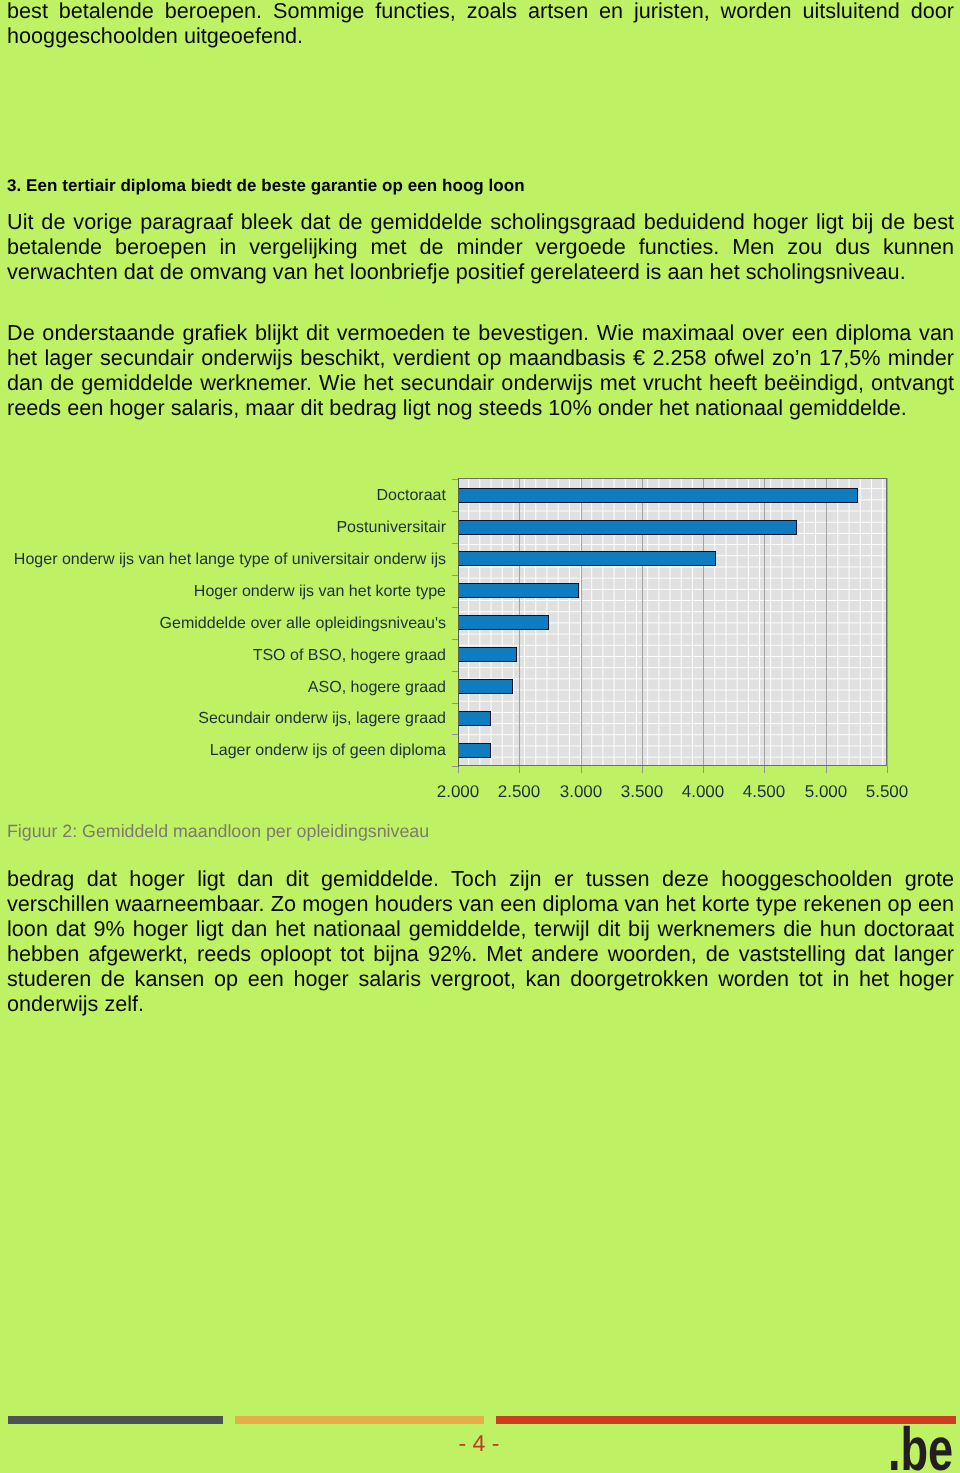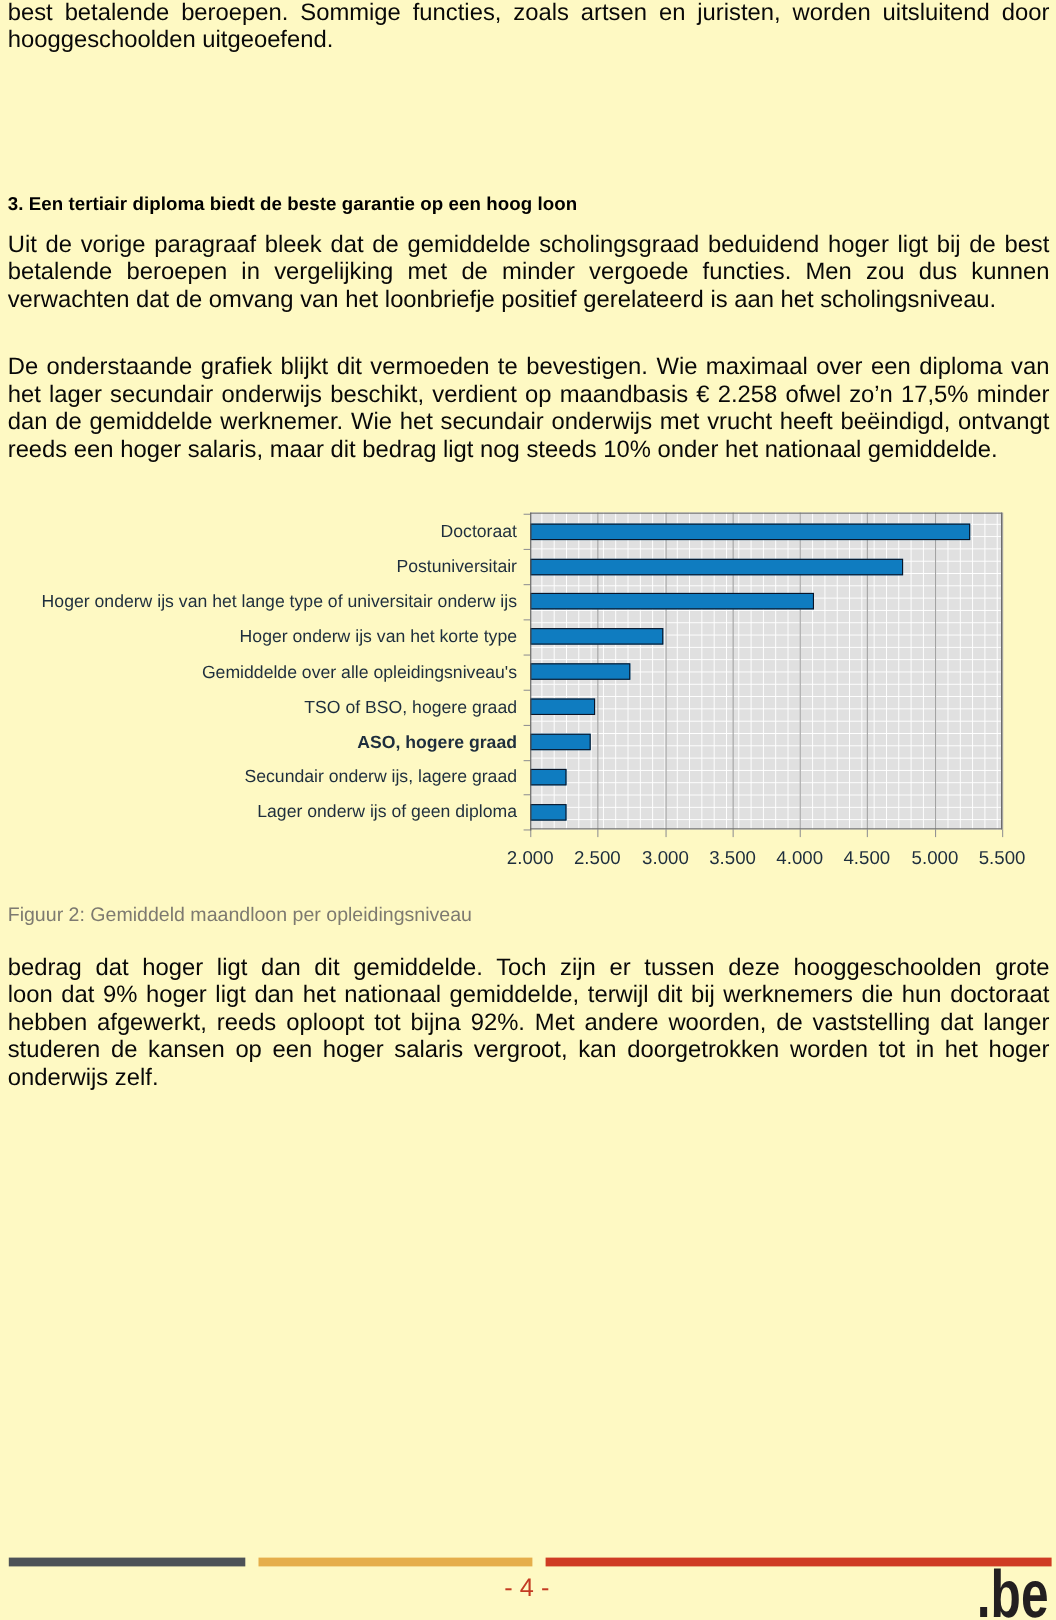--- a/index.html
+++ b/index.html
@@ -1,29 +1,29 @@
 <!DOCTYPE html>
 <html><head>
 <meta charset="utf-8">
 <title>Gemiddeld maandloon per opleidingsniveau</title>
 <style>
   html,body{margin:0;padding:0;background:#ffffff;}
   body{width:960px;height:1473px;font-family:"Liberation Sans",sans-serif;color:#000;overflow:hidden;
        -webkit-font-smoothing:antialiased;text-rendering:geometricPrecision;}
-  .page{position:relative;width:960px;height:1473px;background:#fef9c3;}
+  .page{position:relative;width:960px;height:1473px;background:#bef264;}
 
   .para{position:absolute;left:7px;width:947px;}
   .para .ln{font-size:21.65px;line-height:25px;color:#080808;text-align:justify;text-align-last:justify;
             white-space:pre-wrap;}
   .para .ln.last{text-align-last:left;text-align:left;}
 
   .h3{position:absolute;left:7px;font-size:17px;line-height:25px;font-weight:bold;color:#000;white-space:nowrap;letter-spacing:0.06px;}
 
   
-  .chart{position:absolute;left:0;top:0;width:884px;height:800px;margin-left:24px;}
+  .chart{position:absolute;left:0;top:12px;width:884px;height:800px;}
   .ylab{position:absolute;font-size:16.05px;line-height:16px;color:#1e2e3d;white-space:nowrap;text-align:right;}
   .xlab{position:absolute;font-size:17px;line-height:18px;color:#1e2e3d;white-space:nowrap;text-align:center;}
   .bar{position:absolute;box-sizing:border-box;border-style:solid;border-width:1.6px;}
   .vgrid{position:absolute;width:1px;background:#a3a3a3;}
   .tick{position:absolute;background:#949494;}
   .axis-y{position:absolute;background:#5a5a5a;}
 
   .caption{position:absolute;left:7px;font-size:17.8px;line-height:22px;color:#7d7a70;white-space:nowrap;}
 
   
@@ -98,21 +98,21 @@
         <div class="bar" style="left: 458px; top: 698.95px; width: 32.6234px; height: 15px; background: rgb(15, 124, 192); border-color: rgb(11, 20, 38);"></div>
         <div class="bar" style="left: 458px; top: 730.85px; width: 33.1137px; height: 15px; background: rgb(15, 124, 192); border-color: rgb(11, 20, 38);"></div>
       </div>
     <div class="ylablayer" id="ylablayer">
         <div class="ylab" style="left: 0px; width: 446px; top: 475.15px;">Doctoraat</div>
         <div class="ylab" style="left: 0px; width: 446px; top: 507.05px;">Postuniversitair</div>
         <div class="ylab" style="left: 0px; width: 446px; top: 538.95px;">Hoger onderw ijs van het lange type of universitair onderw ijs</div>
         <div class="ylab" style="left: 0px; width: 446px; top: 570.85px;">Hoger onderw ijs van het korte type</div>
         <div class="ylab" style="left: 0px; width: 446px; top: 602.75px;">Gemiddelde over alle opleidingsniveau's</div>
         <div class="ylab" style="left: 0px; width: 446px; top: 634.65px;">TSO of BSO, hogere graad</div>
-        <div class="ylab" style="left: 0px; width: 446px; top: 666.55px; font-weight: bold;">ASO, hogere graad</div>
+        <div class="ylab" style="left: 0px; width: 446px; top: 666.55px;">ASO, hogere graad</div>
         <div class="ylab" style="left: 0px; width: 446px; top: 698.45px;">Secundair onderw ijs, lagere graad</div>
         <div class="ylab" style="left: 0px; width: 446px; top: 730.35px;">Lager onderw ijs of geen diploma</div>
       </div>
     <div class="xlablayer" id="xlablayer">
         <div class="xlab" style="left: 413px; width: 90px; top: 771px;">2.000</div>
         <div class="xlab" style="left: 474px; width: 90px; top: 771px;">2.500</div>
         <div class="xlab" style="left: 536px; width: 90px; top: 771px;">3.000</div>
         <div class="xlab" style="left: 597px; width: 90px; top: 771px;">3.500</div>
         <div class="xlab" style="left: 658px; width: 90px; top: 771px;">4.000</div>
         <div class="xlab" style="left: 719px; width: 90px; top: 771px;">4.500</div>
@@ -120,20 +120,21 @@
         <div class="xlab" style="left: 842px; width: 90px; top: 771px;">5.500</div>
       </div>
     <div class="plotframe" id="plotframe" style="position: absolute; left: 458px; top: 466px; width: 429px; height: 288px; box-sizing: border-box; border-top: 1px solid rgb(109, 109, 109); border-right: 1px solid rgb(109, 109, 109); border-bottom: 1px solid rgb(109, 109, 109); border-image: initial; border-left: none;"></div>
     <div class="axis-y" id="axisy" style="position: absolute; left: 458px; top: 466px; height: 289px; width: 1.2px; background: rgb(92, 92, 92);"></div>
   </div>
 
   <div class="caption" id="caption" style="top: 820px;">Figuur 2: Gemiddeld maandloon per opleidingsniveau</div>
 
   <div class="para" style="top: 866.2px;">
     <div class="ln">bedrag dat hoger ligt dan dit gemiddelde. Toch zijn er tussen deze hooggeschoolden grote</div>
+    <div class="ln">verschillen waarneembaar. Zo mogen houders van een diploma van het korte type rekenen op een</div>
     <div class="ln">loon dat 9% hoger ligt dan het nationaal gemiddelde, terwijl dit bij werknemers die hun doctoraat</div>
     <div class="ln">hebben afgewerkt, reeds oploopt tot bijna 92%. Met andere woorden, de vaststelling dat langer</div>
     <div class="ln">studeren de kansen op een hoger salaris vergroot, kan doorgetrokken worden tot in het hoger</div>
     <div class="ln last">onderwijs zelf.</div>
   </div>
 
   <div class="frule" id="rule0" style="left: 8px; top: 1416px; width: 215px; height: 7.5px; background: rgb(77, 82, 87);"></div>
   <div class="frule" id="rule1" style="left: 235px; top: 1416px; width: 249px; height: 7.5px; background: rgb(229, 174, 75);"></div>
   <div class="frule" id="rule2" style="left: 496px; top: 1416px; width: 460px; height: 7.5px; background: rgb(207, 60, 36);"></div>
   <div class="pagenum" id="pagenum" style="left: 458.5px; top: 1430px;">- 4 -</div>

